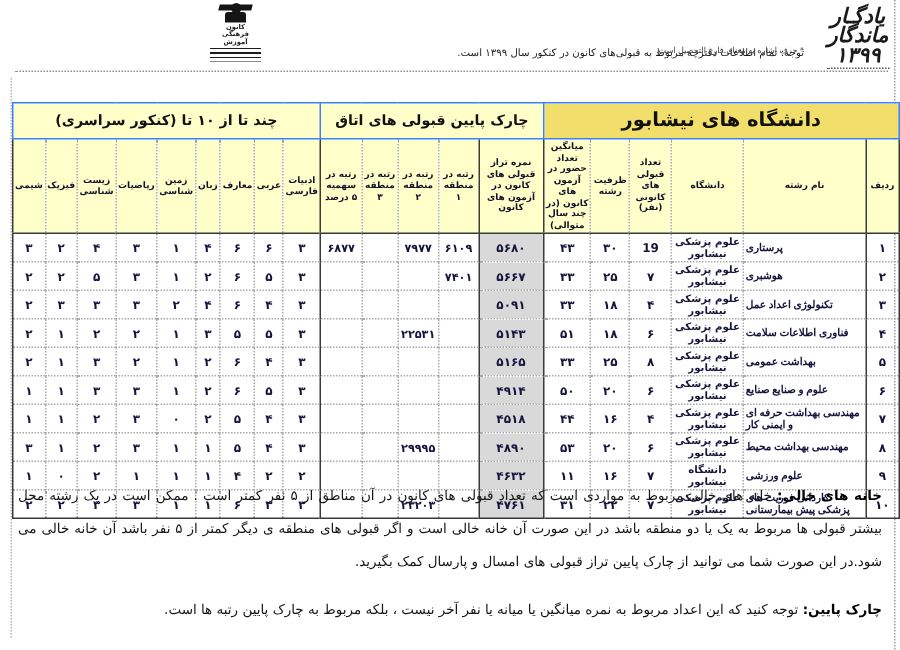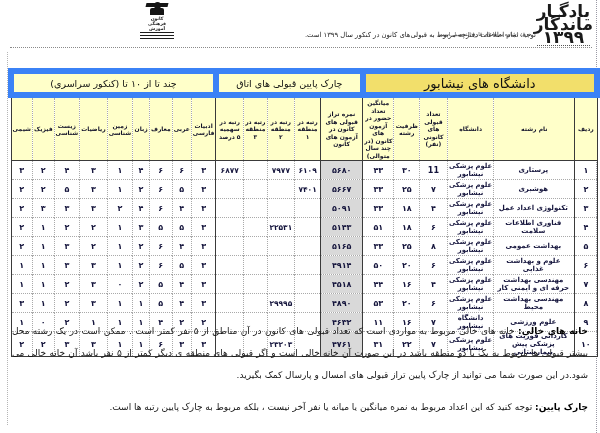--- a/index.html
+++ b/index.html
@@ -11,48 +11,48 @@
     overflow: hidden;
     color: #111;
   }
   
   .edge-right { position:absolute; right:3px; top:0; bottom:0; border-right:1px dotted #9a9aa6; }
   .edge-left  { position:absolute; left:7px; top:52px; bottom:8px; border-left:1px dotted #b5b5b5; }
   .top-rule   { position:absolute; top:47px; left:10px; right:8px; border-top:1px dotted #8a8a8a; }
 
   
   .brand { position:absolute; top:5px; right:7px; direction:rtl; text-align:center;
-           font-weight:bold; font-size:17px; line-height:13px; color:#1a1a1a; }
+           font-weight:bold; font-size:14px; line-height:13px; color:#1a1a1a;font-style:italic; }
   .brand .year { display:inline-block; border-bottom:1px dotted #555; padding:0 6px 1px 6px; }
   .note-main { position:absolute; top:20px; right:64px; direction:rtl; font-size:6.8px; color:#1c1c1c; white-space:nowrap;margin-top:11px; }
   .note-sub  { position:absolute; top:31px; right:64px; direction:rtl; font-size:5.4px; color:#333; }
 
   .logo { position:absolute; left:140px; top:2px; width:34px; height:46px; text-align:center; }
   .logo .head { width:7px; height:7px; background:#151515; border-radius:50%; margin:0 auto; }
   .logo .cap  { width:22px; height:4px; background:#151515; margin:-6px auto 1px auto; transform:skewX(-14deg); }
   .logo .body { width:14px; height:7px; background:#151515; margin:0 auto 1px auto; border-radius:2px 2px 0 0; }
   .logo .txt  { font-size:4.5px; line-height:5px; font-weight:bold; color:#222; direction:rtl; }
   .logo .base { height:9px; margin-top:1px;
                 background:repeating-linear-gradient(#1c1c1c 0 1px, #ffffff 1px 3px); }
 
   
   table { position:absolute; top:68px; left:8px; border-collapse:collapse; table-layout:fixed;
           border:1px solid #3a3a3a; direction:rtl; }
   th, td { border:1px dotted #a9a9a9; text-align:center; vertical-align:middle; overflow:hidden; }
 
-  tr.grp th { height:24px; border:6px solid #3b82f6; font-weight:normal; }
+  tr.grp th { height:24px; border:1px solid #3b82f6; font-weight:bold; }
   th.group-right { background:var(--title_bg,#f2df6b); font-size:13px; }
   th.group-mid   { background:var(--header_bg,#ffffc9); font-size:9.5px; }
   th.group-left  { background:var(--header_bg,#ffffc9); font-size:9.5px; }
 
   tr.sub th { height:44px; background:var(--header_bg,#ffffc9); font-size:6px;
               line-height:7.5px; font-weight:bold; padding:1px; color:#101028; }
 
   tbody td { height:19px; font-size:8px; font-weight:bold; color:#14143c; padding:0 1px; }
-  tbody td:nth-child(2) { text-align:center; padding-right:3px; font-size:7px; }
+  tbody td:nth-child(2) { text-align:left; padding-right:3px; font-size:7px;font-family:Liberation Serif, serif; }
   tbody td:nth-child(3) { font-size:6.8px; }
   tbody td:nth-child(7), th.taraz { background:var(--taraz_bg,#d9d9d9);margin-left:25px; }
   tbody td:nth-child(8), tbody td:nth-child(9), tbody td:nth-child(10), tbody td:nth-child(11) { font-size:7.5px; }
 
   
   th:nth-child(1), tbody td:nth-child(1) { border-left:1px solid #3a3a3a;text-align:center; }
   tr.sub th:nth-child(7),  tbody td:nth-child(7)  { border-right:1px solid #3a3a3a; border-left:1px solid #3a3a3a; }
   tr.sub th:nth-child(12), tbody td:nth-child(12) { border-right:1px solid #3a3a3a; }
   tr.sub th { border-bottom:1px solid #3a3a3a; }
 
@@ -138,21 +138,21 @@
       <th>زیست شناسی</th>
       <th>فیزیک</th>
       <th>شیمی</th>
     </tr>
   </thead>
   <tbody>
       <tr>
     <td>۱</td>
     <td>پرستاری</td>
     <td>علوم پزشکی نیشابور</td>
-    <td>11</td>
+    <td>19</td>
     <td>۳۰</td>
     <td>۴۳</td>
     <td>۵۶۸۰</td>
     <td>۶۱۰۹</td>
     <td>۷۹۷۷</td>
     <td></td>
     <td>۶۸۷۷</td>
     <td>۳</td>
     <td>۶</td>
     <td>۶</td>
@@ -246,21 +246,21 @@
     <td>۶</td>
     <td>۲</td>
     <td>۱</td>
     <td>۲</td>
     <td>۳</td>
     <td>۱</td>
     <td>۲</td>
   </tr>
       <tr>
     <td>۶</td>
-    <td>علوم و بهداشت غذایی</td>
+    <td>علوم و صنایع صنایع</td>
     <td>علوم پزشکی نیشابور</td>
     <td>۶</td>
     <td>۲۰</td>
     <td>۵۰</td>
     <td>۴۹۱۴</td>
     <td></td>
     <td></td>
     <td></td>
     <td></td>
     <td>۳</td>

